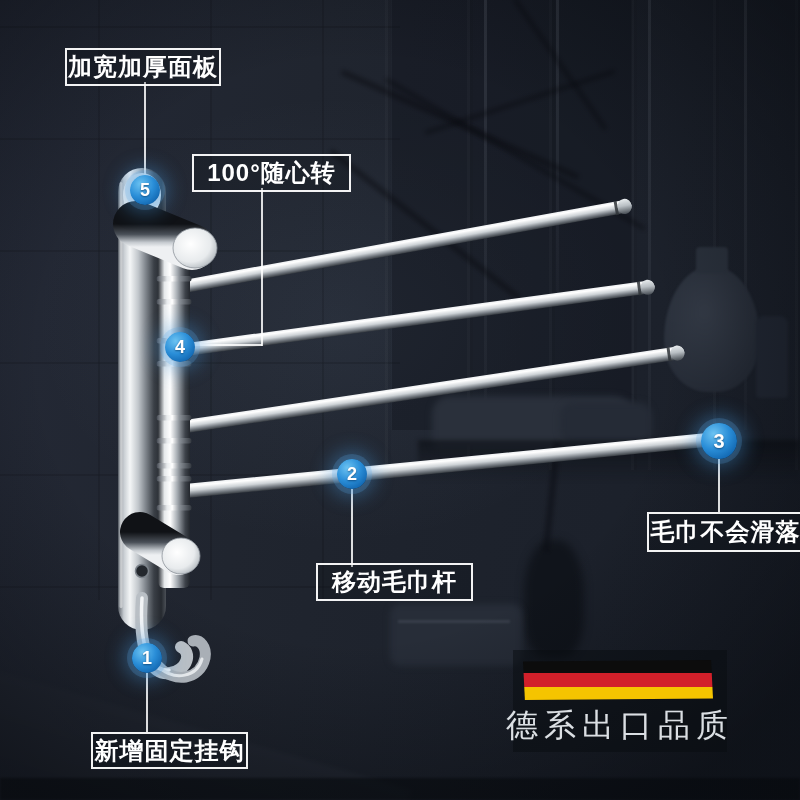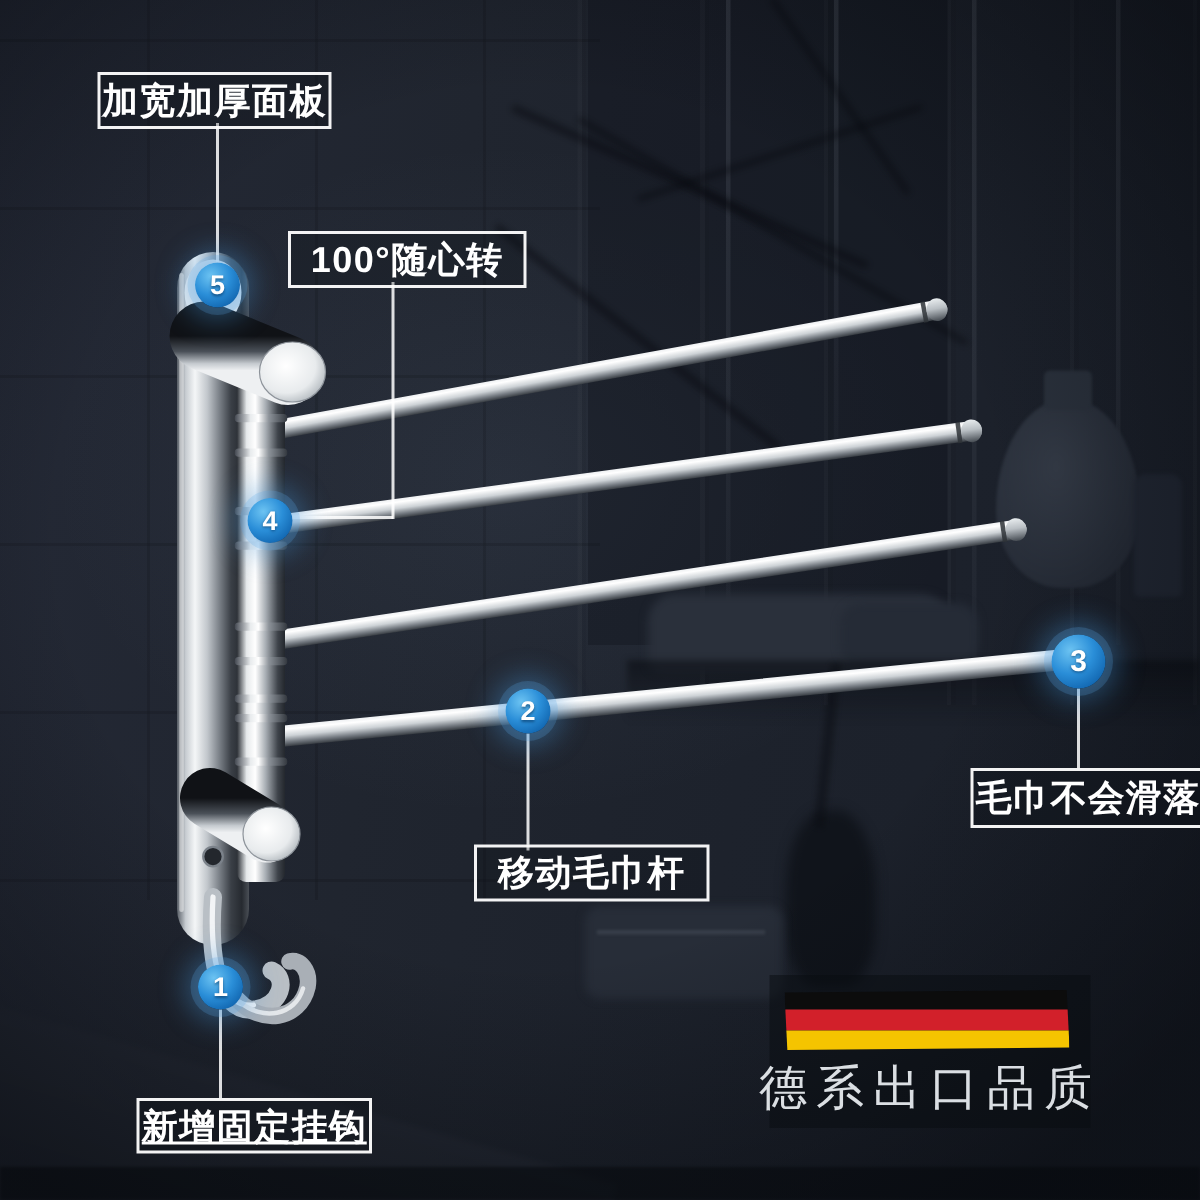--- a/index.html
+++ b/index.html
@@ -220,19 +220,19 @@
 <div class="abs callout-line v-line" style="left:261px;top:188px;height:158px;"></div>
 <div class="abs callout-line h-line" style="left:194px;top:344px;width:68px;"></div>
 <div class="abs callout-line v-line" style="left:718px;top:459px;height:53px;"></div>
 <div class="abs callout-line v-line" style="left:351px;top:489px;height:78px;"></div>
 <div class="abs callout-line v-line" style="left:146px;top:673px;height:59px;"></div>
 
 <div class="abs callout" style="left:65px;top:48px;width:152px;height:34px;text-align:right;">加宽加厚面板</div>
 <div class="abs callout" style="left:192px;top:154px;width:155px;height:34px;">100°随心转</div>
 <div class="abs callout" style="left:627px;top:512px;width:153px;height:36px;margin-left:20px;">毛巾不会滑落</div>
 <div class="abs callout" style="left:284px;top:563px;width:153px;height:34px;margin-left:32px;">移动毛巾杆</div>
-<div class="abs callout" style="left:91px;top:732px;width:153px;height:33px;text-decoration:underline;">新增固定挂钩</div>
+<div class="abs callout" style="left:91px;top:732px;width:153px;height:33px;">新增固定挂钩</div>
 
 <div class="abs marker" style="left:132px;top:643px;">1</div>
 <div class="abs marker" style="left:337px;top:459px;">2</div>
 <div class="abs marker big" style="left:701px;top:423px;">3</div>
 <div class="abs marker" style="left:165px;top:332px;">4</div>
 <div class="abs marker" style="left:130px;top:175px;">5</div>
 
 </body></html>

